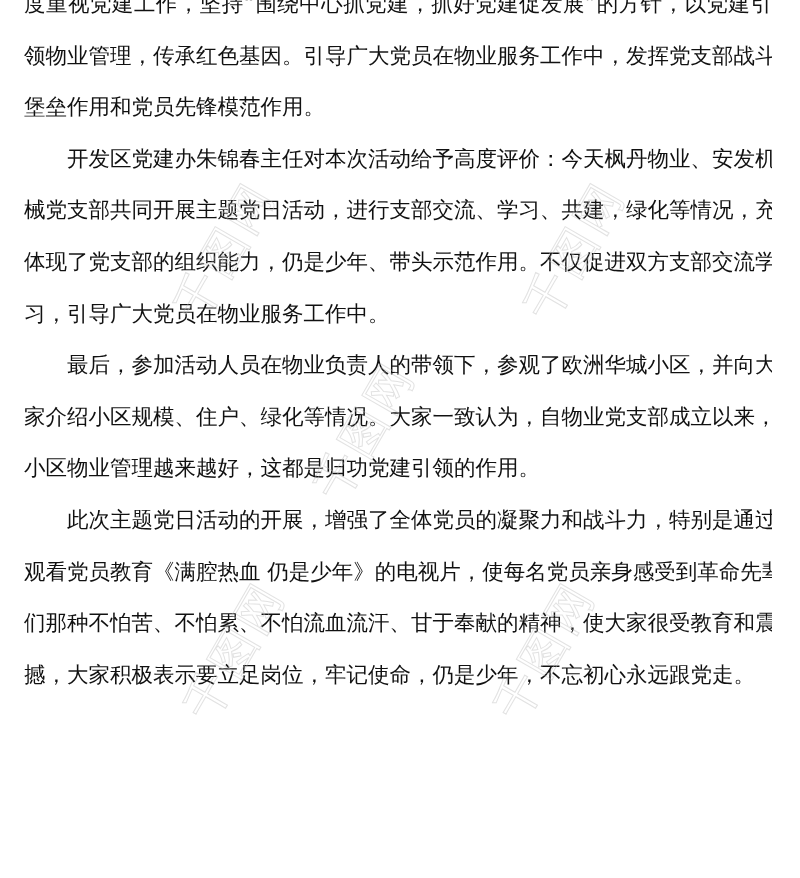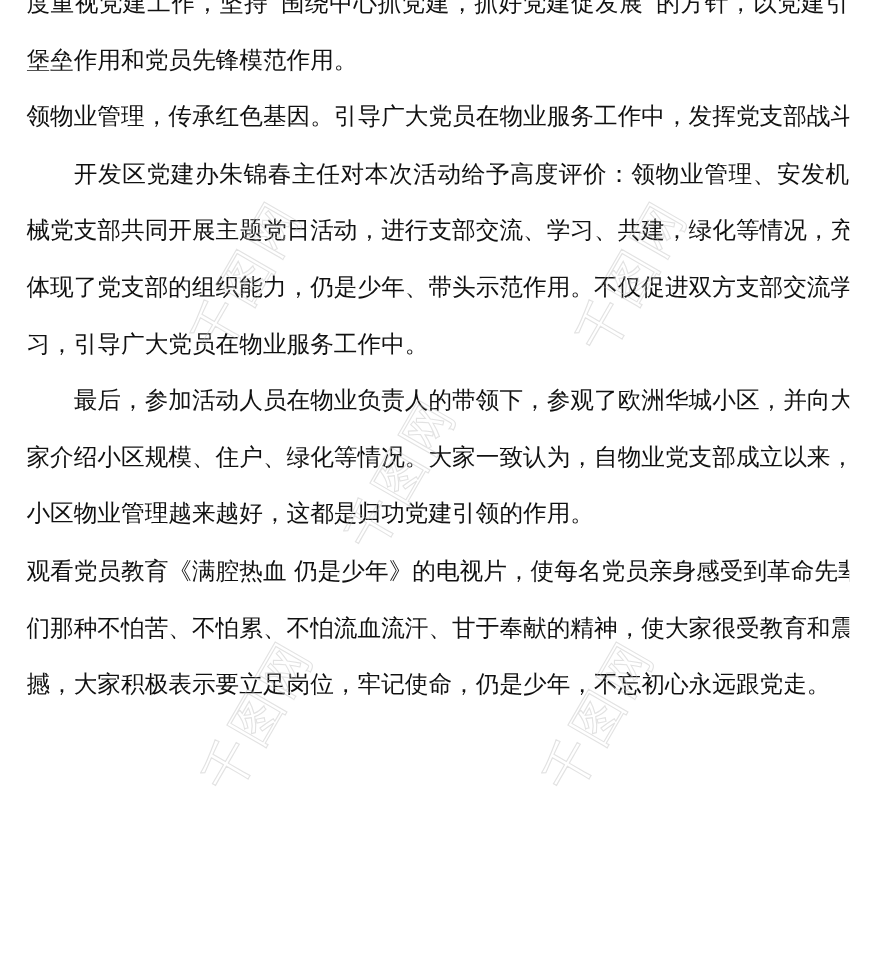--- a/index.html
+++ b/index.html
@@ -47,38 +47,39 @@
     letter-spacing: 4px;
   }
 </style>
 </head>
 <body>
 
 <div class="doc">
 
   <div>
     <div class="line">度重视党建工作，坚持“围绕中心抓党建，抓好党建促发展”的方针，以党建引</div>
+    <div class="line">领物业管理，传承红色基因。引导广大党员在物业服务工作中，发挥党支部战斗</div>
     <div class="line last">堡垒作用和党员先锋模范作用。</div>
-    <div class="line">领物业管理，传承红色基因。引导广大党员在物业服务工作中，发挥党支部战斗</div>
   </div>
 
   <div>
-    <div class="line indent">开发区党建办朱锦春主任对本次活动给予高度评价：领物业管理、安发机</div>
+    <div class="line indent">开发区党建办朱锦春主任对本次活动给予高度评价：今天枫丹物业、安发机</div>
     <div class="line">械党支部共同开展主题党日活动，进行支部交流、学习、共建，绿化等情况，充分</div>
     <div class="line">体现了党支部的组织能力，仍是少年、带头示范作用。不仅促进双方支部交流学</div>
     <div class="line last">习，引导广大党员在物业服务工作中。</div>
   </div>
 
   <div>
     <div class="line indent">最后，参加活动人员在物业负责人的带领下，参观了欧洲华城小区，并向大</div>
     <div class="line">家介绍小区规模、住户、绿化等情况。大家一致认为，自物业党支部成立以来，</div>
     <div class="line last">小区物业管理越来越好，这都是归功党建引领的作用。</div>
   </div>
 
   <div>
+    <div class="line indent">此次主题党日活动的开展，增强了全体党员的凝聚力和战斗力，特别是通过</div>
     <div class="line">观看党员教育《满腔热血 仍是少年》的电视片，使每名党员亲身感受到革命先辈</div>
     <div class="line">们那种不怕苦、不怕累、不怕流血流汗、甘于奉献的精神，使大家很受教育和震</div>
     <div class="line last">撼，大家积极表示要立足岗位，牢记使命，仍是少年，不忘初心永远跟党走。</div>
   </div>
 </div>
 
 <div class="watermark" style="left:150px; top:220px;">千图网</div>
 <div class="watermark" style="left:500px; top:220px;">千图网</div>
 <div class="watermark" style="left:290px; top:400px;">千图网</div>
 <div class="watermark" style="left:160px; top:620px;">千图网</div>

